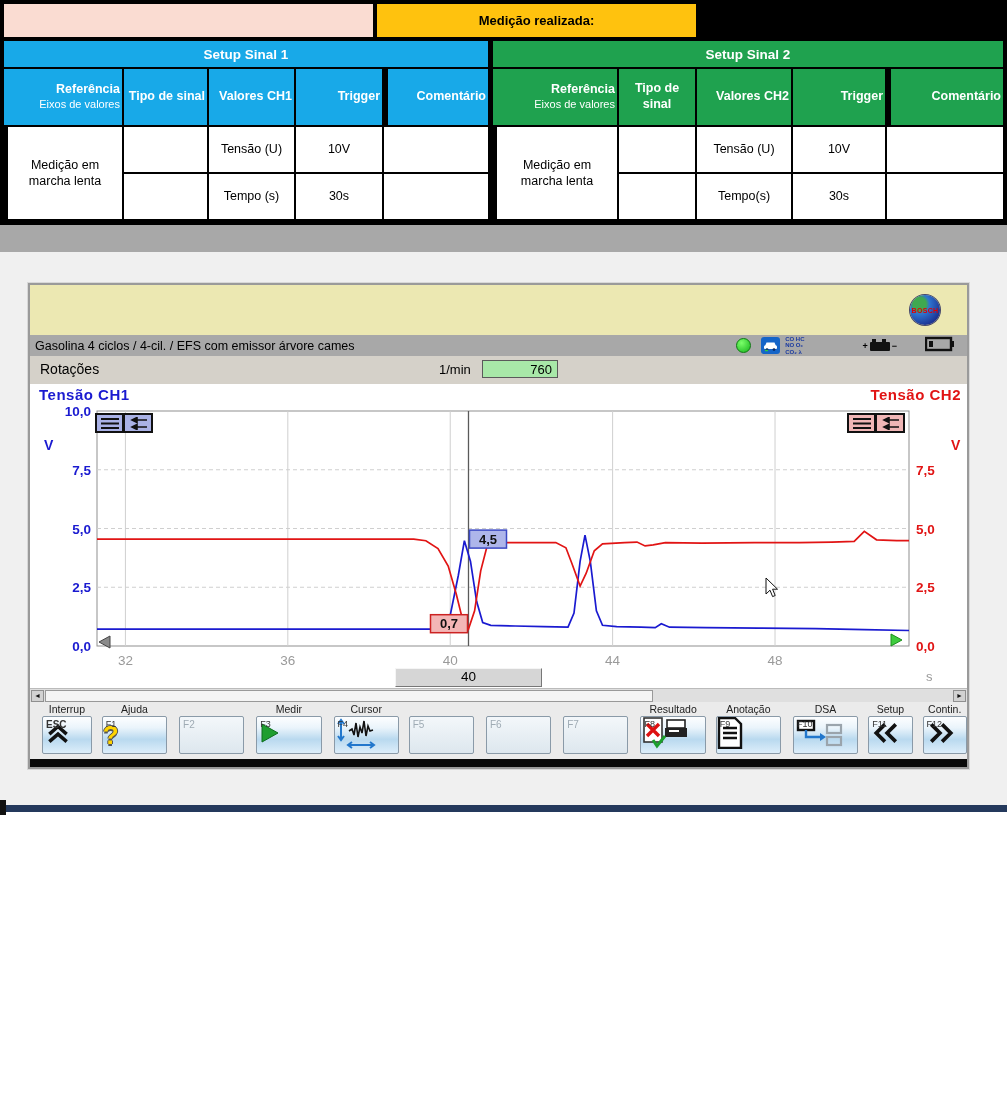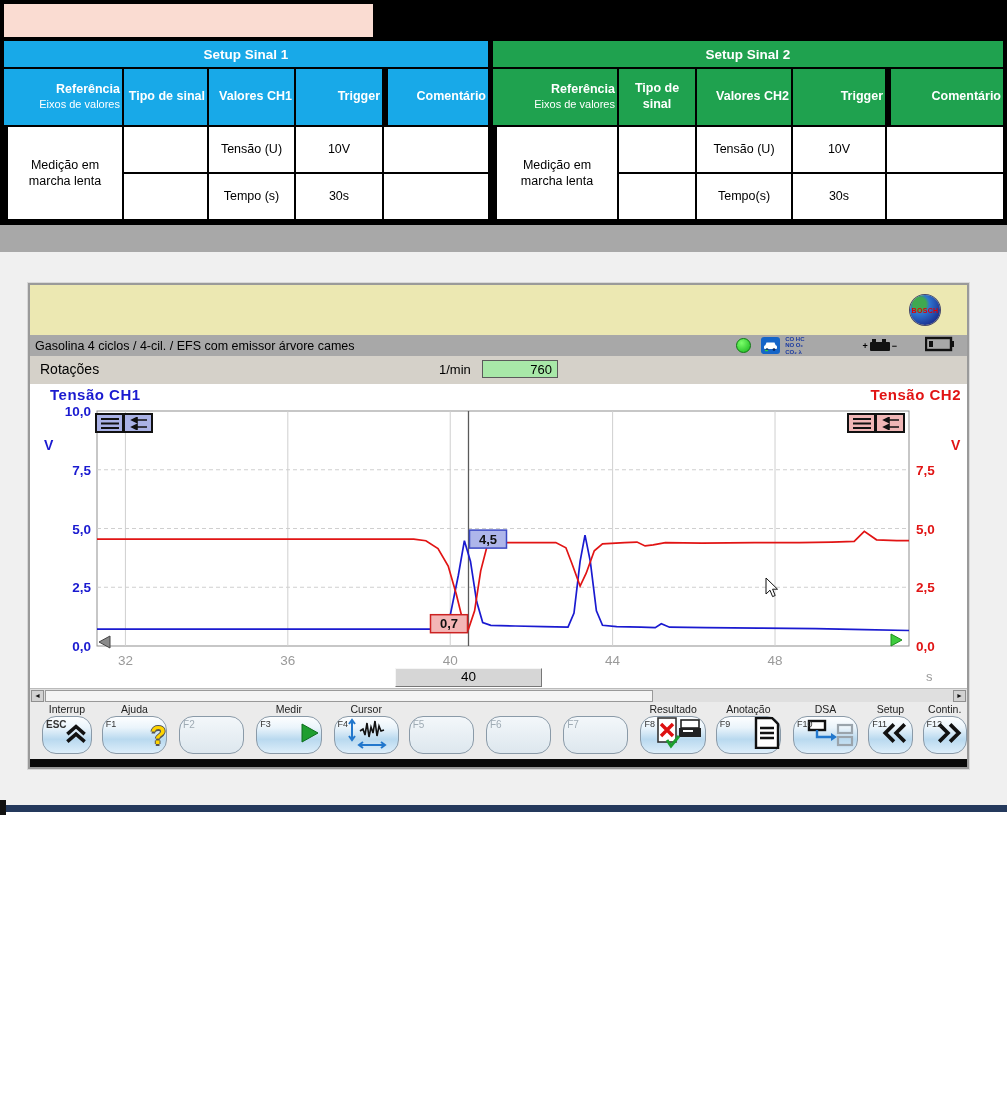--- a/index.html
+++ b/index.html
@@ -52,59 +52,60 @@
   .emissions span{font-size:6px;color:#1a3aa0;font-weight:bold;white-space:nowrap;}
   .bat1{margin-right:28px;display:flex;align-items:center;font-size:9px;font-weight:bold;color:#000;}
   .bat2{margin-right:12px;}
   
   .win-rpm{position:absolute;left:0;top:71px;width:937px;height:28px;background:#d5d1c9;}
   .rpm-label{position:absolute;left:10px;top:5px;font-size:14px;color:#000;}
   .rpm-unit{position:absolute;left:409px;top:6px;font-size:13px;color:#000;}
   .rpm-value{position:absolute;left:452px;top:4px;width:76px;height:18px;background:var(--rpmbg,#a8e8a8);border:1px solid #5a5a5a;font-size:13px;text-align:right;padding:1px 5px 0 0;box-sizing:border-box;}
   
   .chart-area{position:absolute;left:0;top:99px;width:937px;height:304px;background:#fff;}
-  .ch-title-left{position:absolute;left:20px;top:2px;font-size:15px;font-weight:bold;color:#1a1ad0;letter-spacing:.5px;}
+  .ch-title-left{position:absolute;left:9px;top:2px;font-size:15px;font-weight:bold;color:#1a1ad0;letter-spacing:.5px;}
   .ch-title-right{position:absolute;right:6px;top:2px;font-size:15px;font-weight:bold;color:#e11414;letter-spacing:.5px;}
   .plot-svg{position:absolute;left:0;top:0;width:937px;height:304px;}
   .ch-sliders{position:absolute;top:29px;display:flex;}
   .sl-left{left:65px;}
   .sl-right{left:817px;}
   .sl-btn{width:29px;height:20px;box-sizing:border-box;border:2px solid #111;display:flex;align-items:center;justify-content:center;}
   .sl-btn + .sl-btn{border-left-width:1px;}
   .sl-blue{background:#aab2e6;}
   .sl-pink{background:#f0b6b6;}
   .cursor-readout{position:absolute;left:365px;top:284px;width:147px;height:19px;background:#d6d6d6;border:1px solid #777;border-top-color:#f5f5f5;border-left-color:#f5f5f5;box-sizing:border-box;text-align:center;font-size:13.5px;color:#000;}
   
   .win-hscroll{position:absolute;left:0;top:403px;width:937px;height:14px;background:#dfdfdf;border-top:1px solid #bbb;box-sizing:border-box;}
   .hs-arrow{position:absolute;top:1px;width:13px;height:12px;background:#d2d2d2;border:1px solid #8f8f8f;box-sizing:border-box;font-size:7px;line-height:10px;text-align:center;color:#111;}
   .hs-left{left:1px;} .hs-right{right:1px;}
   .hs-thumb{position:absolute;left:15px;top:1px;width:608px;height:12px;background:#f4f4f4;border:1px solid #999;box-sizing:border-box;}
   
   .win-toolbar{position:absolute;left:0;top:417px;width:937px;height:57px;background:#ebebeb;display:flex;align-items:flex-start;padding-top:1px;box-sizing:border-box;}
   .fk-wrap{display:flex;flex-direction:column;margin-left:12px;}
   .fk-wrap.grp{margin-left:10px;}
   .fk-label{height:13px;font-size:10.5px;color:#222;text-align:center;white-space:nowrap;}
-  .fkey{position:relative;height:38px;border:1px solid #8a9aa8;border-radius:14px;box-sizing:border-box;
+  .fkey{position:relative;height:38px;border:1px solid #8a9aa8;border-radius:2px;box-sizing:border-box;
     background:linear-gradient(180deg,#fdfeff 0%,#eaf4fb 30%,#b9d9ef 62%,#ddeefa 100%);
-    display:flex;align-items:center;justify-content:flex-end;}
+    display:flex;align-items:center;justify-content:flex-start;}
   .fkey.disabled{background:linear-gradient(180deg,#f3f7fa,#dde7ee);padding-left:45px;}
   .fkey .kcode{position:absolute;left:3px;top:2px;font-size:9px;color:#333;}
   .fkey.disabled .kcode{color:#9fabb4;font-size:10px;}
   .q-icon{font-size:26px;font-weight:bold;color:#ffd400;text-shadow:-1px 0 #555,1px 0 #555,0 -1px #555,0 1.5px #555;}
   .esc-btn .kcode{font-size:10px;font-weight:bold;}
   .black-bottom{position:absolute;left:0;top:474px;width:937px;height:8px;background:#0a0a0a;}
   
   .mouse-cursor{position:absolute;left:765px;top:577px;pointer-events:none;}
 </style>
 </head>
 <body>
 
 <div class="top-section">
   <div class="banner">
     <div class="b-cell b-pink b-c1"></div>
+    <div class="b-cell b-yellow b-c2">Medição realizada:</div>
   </div>
   <div class="tables">
 
     <div class="setup-table t1">
       <div class="t-title a1">Setup Sinal 1</div>
       <div class="hd a1">
           <div>Referência</div>
           <div class="sub">Eixos de valores</div>
         </div>
       <div class="hd a1">Tipo de sinal</div>

